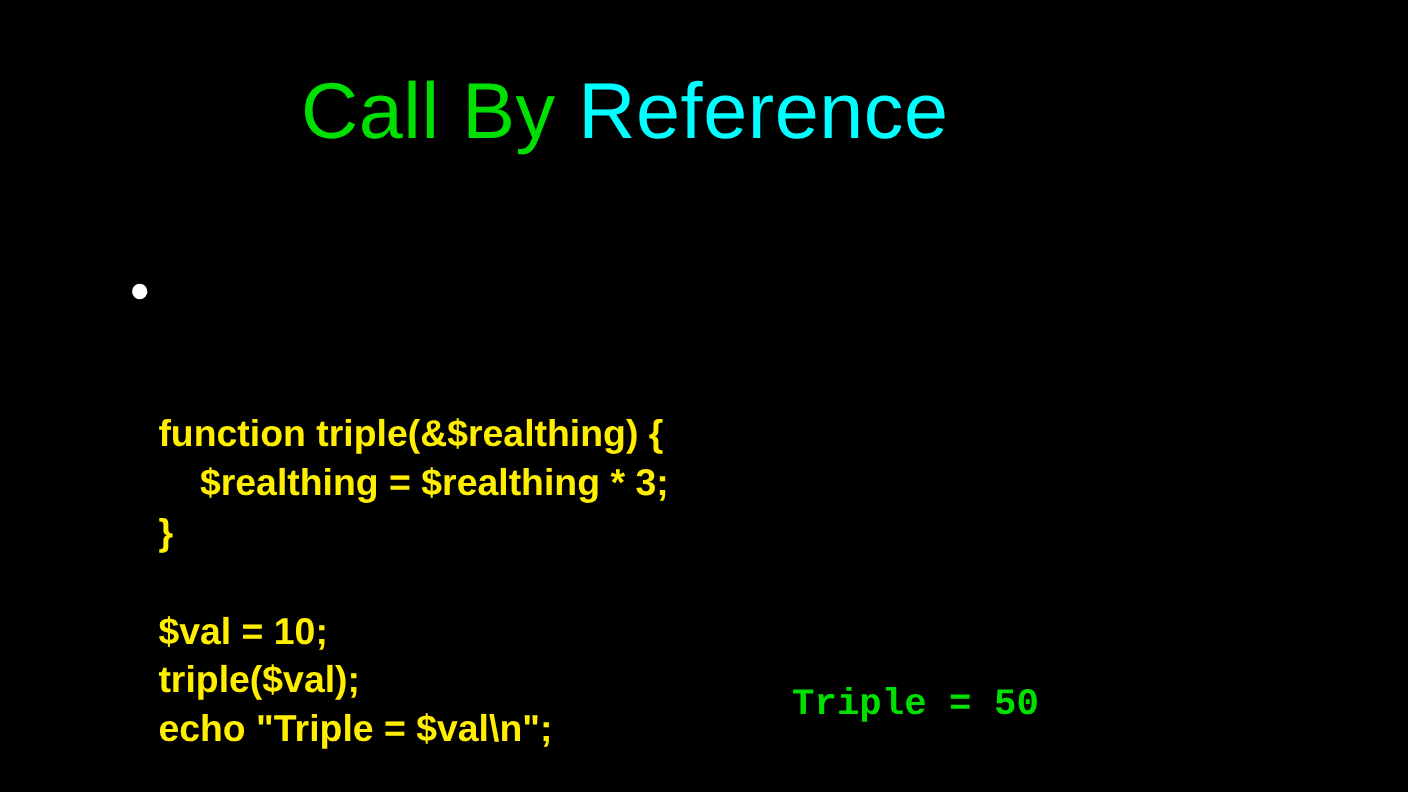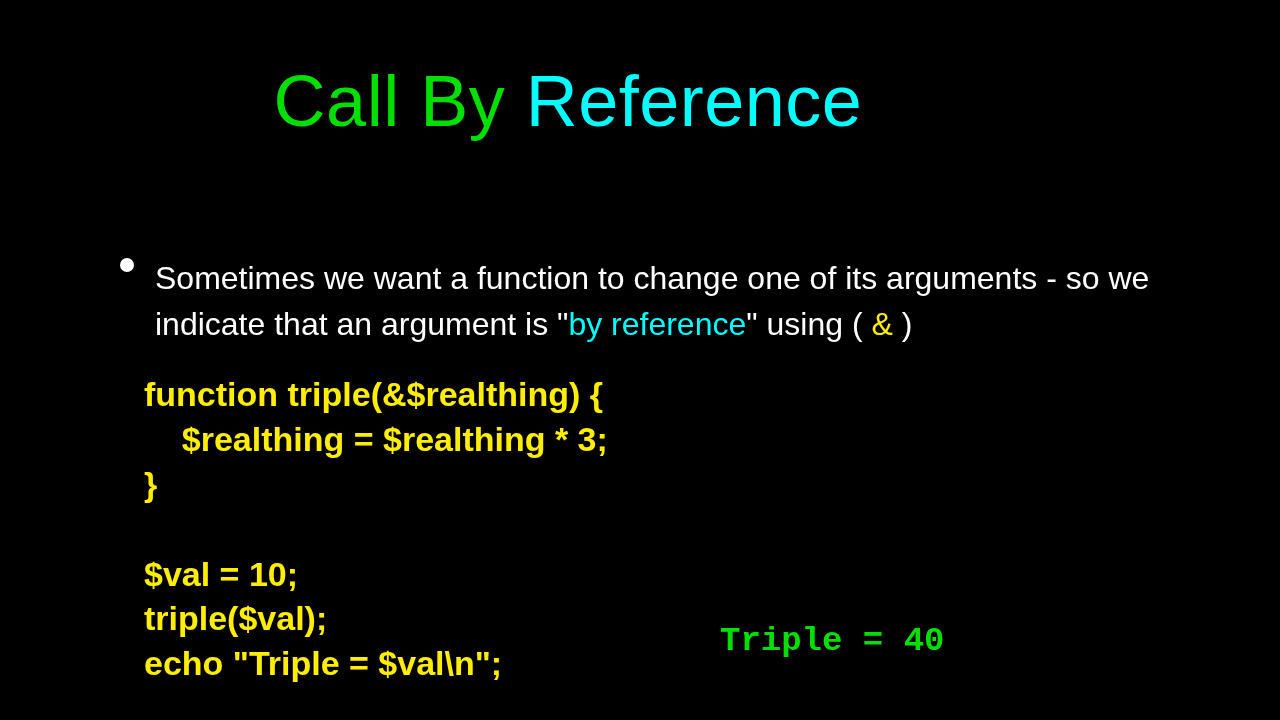--- a/index.html
+++ b/index.html
@@ -75,27 +75,24 @@
 <body>
 
 <div class="slide">
 
   <div class="title">
     <span class="t1">Call By </span><span class="t2">Reference</span>
   </div>
 
   <div class="bullet-dot"></div>
 
-  <div class="body-text">
-    <span>Sometimes we want a function to change one of its arguments - so we indicate that an argument is "</span><span class="hl-cyan">by reference</span><span>" using ( </span><span class="hl-yellow">&amp;</span><span> )</span>
-  </div>
 
   <div class="code-block">function triple(&amp;$realthing) {
     $realthing = $realthing * 3;
 }
 
 $val = 10;
 triple($val);
 echo "Triple = $val\n";</div>
 
-  <div class="output-block">Triple = 40</div>
+  <div class="output-block">Triple = 50</div>
 
 </div>
 
 </body></html>

